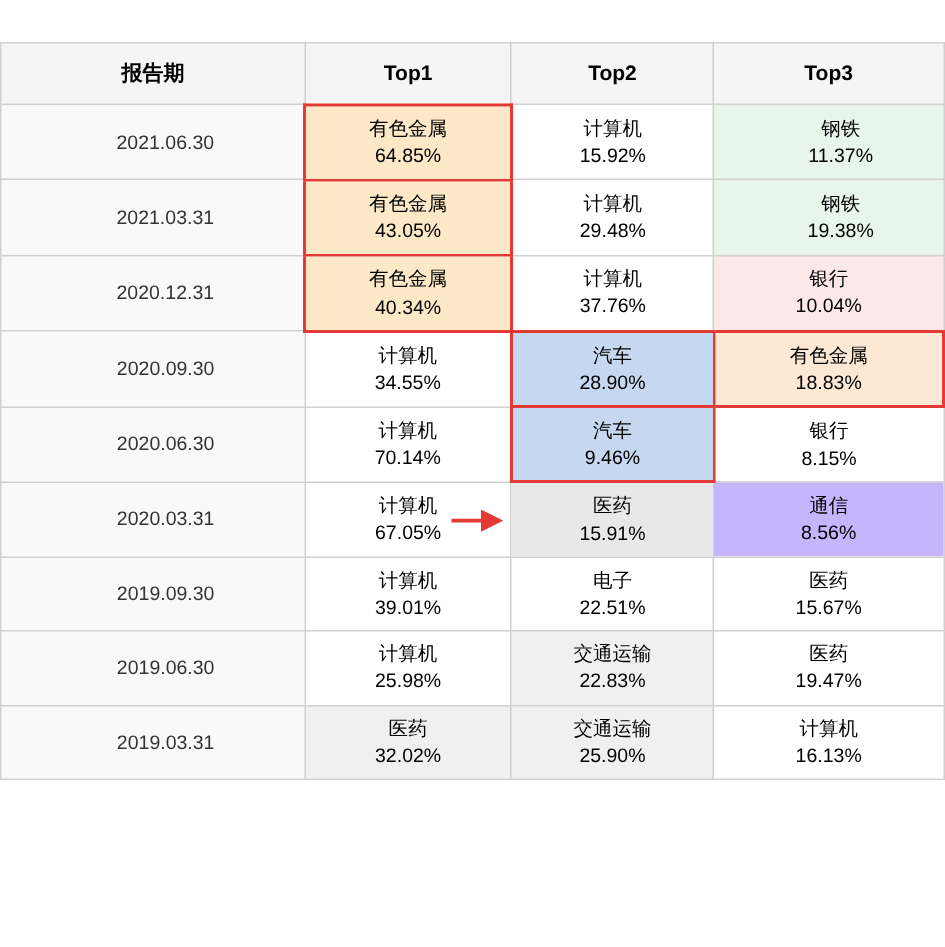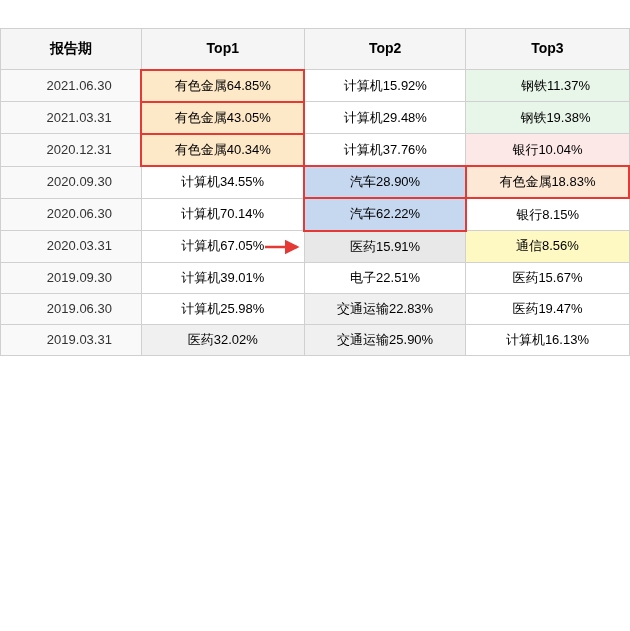--- a/index.html
+++ b/index.html
@@ -22,31 +22,31 @@
       line-height: 1.4;
     }
     th {
       background: #f5f5f5;
       font-weight: bold;
       font-size: 14px;
       padding: 10px 4px;
     }
     .cell-inner {
       display: flex;
-      flex-direction: row;
+      flex-direction: column;
       align-items: center;
       justify-content: center;
     }
     .cell-name {
       font-size: 13px;
     }
     .cell-pct {
       font-size: 13px;
     }
-    .bg-yellow { background-color: #fef9c3; }
+    .bg-yellow { background-color: #c4b5fd; }
     .bg-orange { background-color: #fde8c8; }
     .bg-blue { background-color: #c5d8f0; }
     .bg-light-green { background-color: #e8f5e9; padding-left: 20px; }
     .bg-light-pink { background-color: #fde8e8; }
     .bg-gray { background-color: #e8e8e8; }
     .bg-light-gray { background-color: #f0f0f0; }
     .bg-white { background-color: #ffffff; }
     .bg-peach { background-color: #fce8d5; }
     .red-arrow {
       position: absolute;
@@ -170,21 +170,21 @@
         <td class="date-col">2020.06.30</td>
         <td class="bg-white">
           <div class="cell-inner">
             <span class="cell-name">计算机</span>
             <span class="cell-pct">70.14%</span>
           </div>
         </td>
         <td class="bg-blue" style="border: 2px solid rgb(229, 57, 53); position: relative; z-index: 1;">
           <div class="cell-inner">
             <span class="cell-name">汽车</span>
-            <span class="cell-pct">62.22%</span>
+            <span class="cell-pct">9.46%</span>
           </div>
         </td>
         <td class="bg-white">
           <div class="cell-inner">
             <span class="cell-name">银行</span>
             <span class="cell-pct">8.15%</span>
           </div>
         </td>
       </tr>
       <tr>

